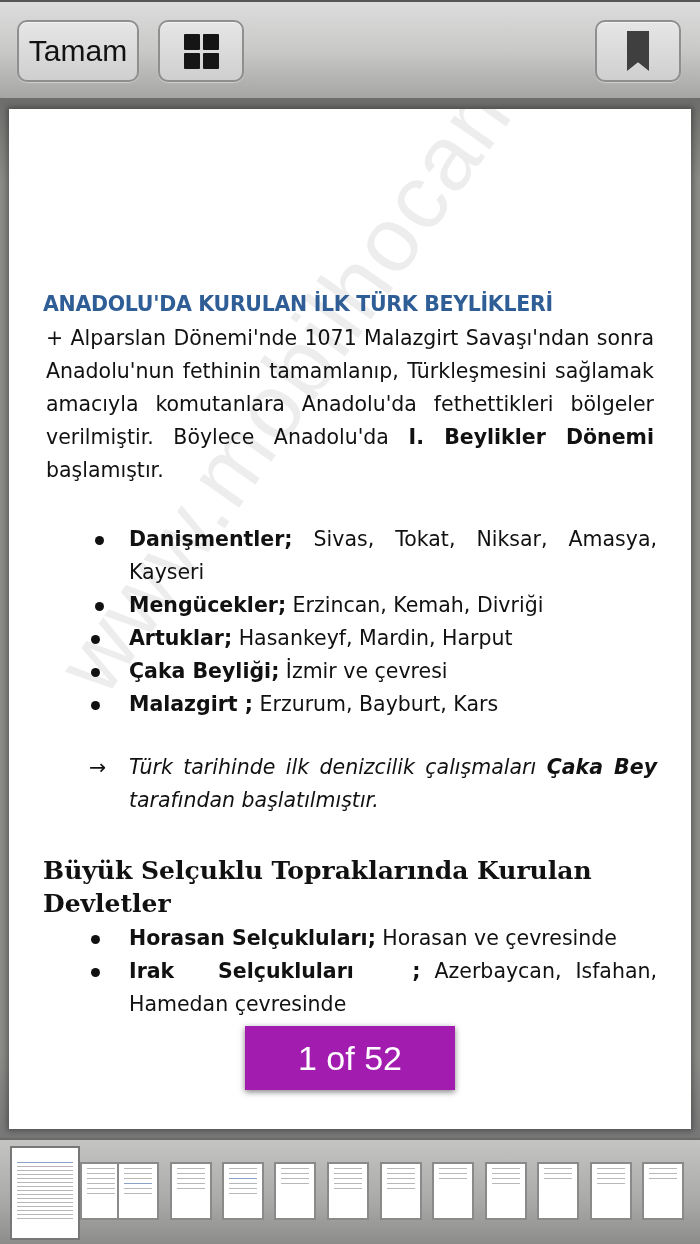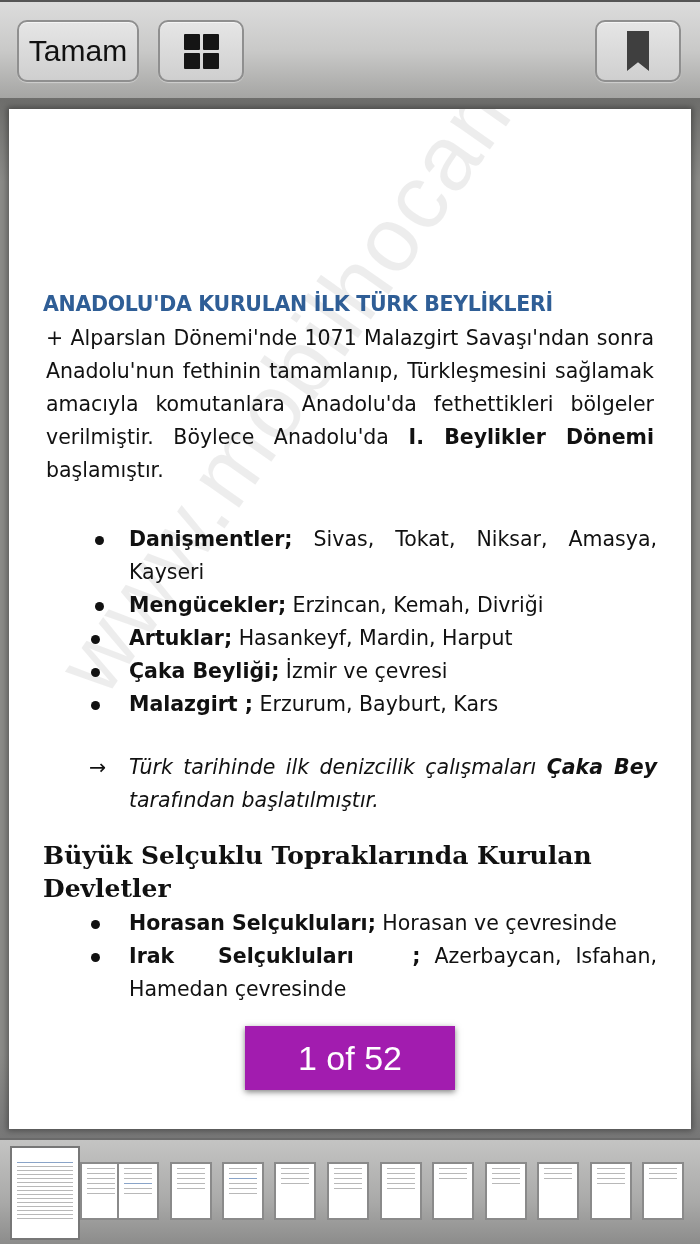--- a/index.html
+++ b/index.html
@@ -58,21 +58,21 @@
     text-align: justify; line-height: 33px; margin: 3px; font-size: 20.5px;
   }
   .blist { list-style: none; margin: 36px 0 16px 0; padding: 0; }
   .blist li { position: relative; line-height: 33px; font-size: 20.5px; padding-left: 86px; text-align: justify; }
   .blist li .dot { position: absolute; top: 13px; width: 9px; height: 9px; background: #111; border-radius: 50%; }
   .b { font-weight: bold; }
   .note { position: relative; margin-top: 30px; padding-left: 86px; font-style: italic; line-height: 33px; font-size: 20.5px; text-align: justify; }
   .note .arrow { position: absolute; left: 46px; top: 0; font-style: normal; }
   .h2 {
     font-family: "DejaVu Serif", serif; font-weight: bold; font-size: 25px;
-    line-height: 33px; margin: 22px 0 0 0;
+    line-height: 33px; margin: 37px 0 0 0;
   }
   .blist2 { list-style: none; margin: 2px 0 0 0; padding: 0; }
   .blist2 li { position: relative; line-height: 33px; font-size: 20.5px; padding-left: 86px; text-align: justify; }
   .blist2 li .dot { position: absolute; left: 48px; top: 13px; width: 9px; height: 9px; background: #111; border-radius: 50%; }
   .page-indicator {
     position: absolute; left: 236px; top: 917px; width: 210px; height: 64px;
     background: #a21caf; color: #fff; font-size: 34px;
     display: flex; align-items: center; justify-content: center;
     box-shadow: 0 2px 6px rgba(0,0,0,0.5);
     font-family: "Liberation Sans", sans-serif;

